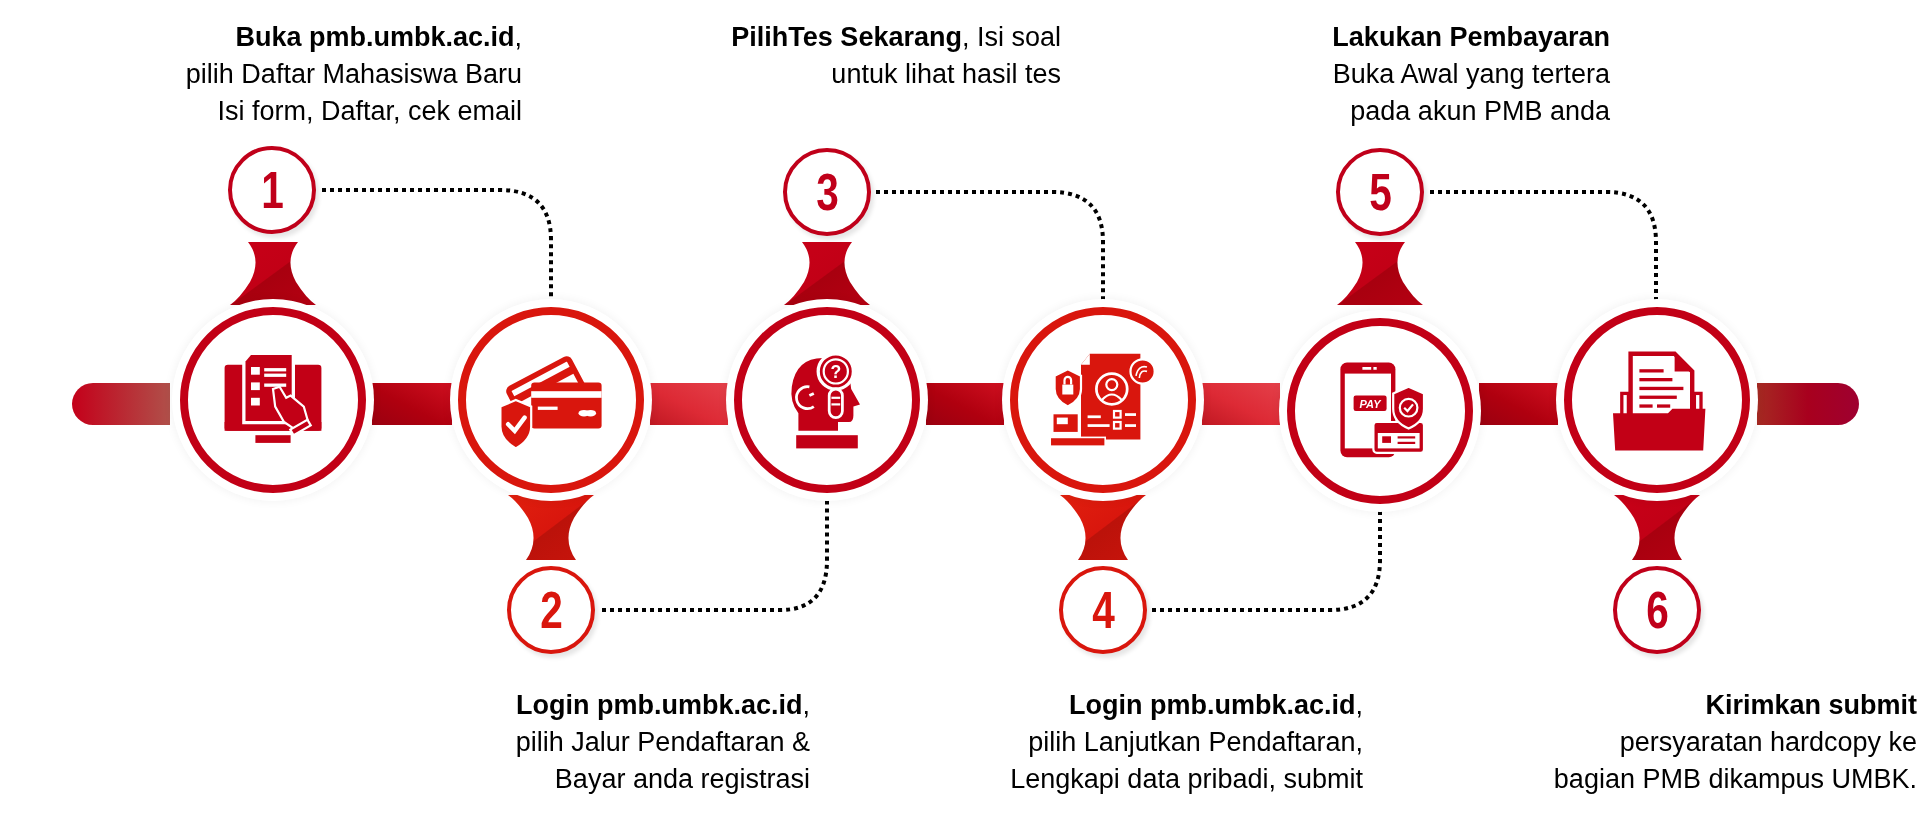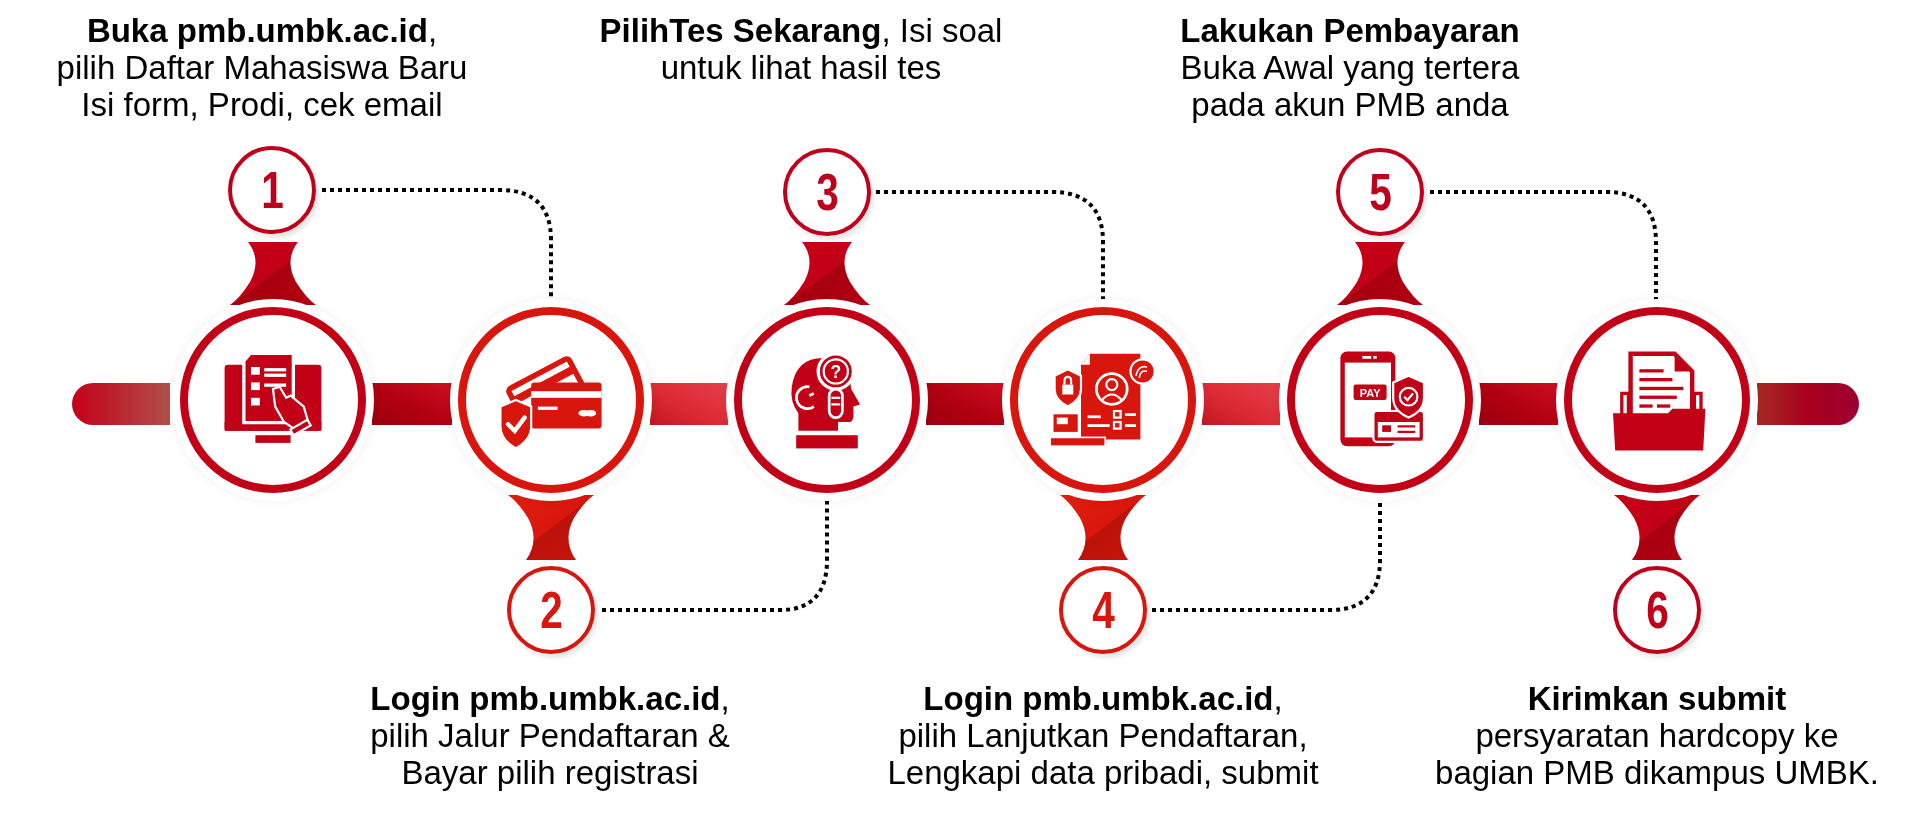--- a/index.html
+++ b/index.html
@@ -1,21 +1,21 @@
 <!DOCTYPE html>
 <html><head>
 <meta charset="utf-8">
 <style>
   html, body { margin:0; padding:0; background:#ffffff; }
   body { width:1930px; height:840px; position:relative; overflow:hidden;
          font-family:"Liberation Sans", "DejaVu Sans", sans-serif; color:#000; }
   #stage { position:absolute; left:0; top:0; width:1930px; height:840px; }
   svg.layer { position:absolute; left:0; top:0; }
 
-  .caption { position:absolute; width:520px; text-align:center; font-size:33px; line-height:37px; }
+  .caption { position:absolute; width:520px; text-align:right; font-size:27px; line-height:37px;margin-top:7px; }
   .caption .bold { font-weight:bold; }
   .caption .line { display:block; white-space:nowrap; }
 
   .badge { position:absolute; width:88px; height:88px; border-radius:50%;
            border:4px solid #c0001a; background:#fff; box-sizing:border-box;
            display:flex; align-items:center; justify-content:center;
            box-shadow: 3px 4px 4px rgba(0,0,0,0.10); }
   .badge span { font-family:"Liberation Sans Narrow","Liberation Sans",sans-serif; font-weight:bold;
                 font-size:52px; color:#c0001a; transform:scaleX(0.78); display:inline-block; line-height:1; }
 
@@ -162,21 +162,21 @@
       <rect x="2" y="84" width="50" height="8" fill="#d9160d" stroke="#fff" stroke-width="1.5"></rect>
       <rect x="36" y="64" width="12" height="2.5" fill="#fff"></rect>
         <rect x="36" y="72" width="20" height="2.5" fill="#fff"></rect>
       <rect x="60" y="60" width="6" height="6" fill="none" stroke="#fff" stroke-width="2"></rect>
       <rect x="60" y="70" width="6" height="6" fill="none" stroke="#fff" stroke-width="2"></rect>
       <rect x="70" y="62" width="10" height="2.5" fill="#fff"></rect>
         <rect x="70" y="72" width="10" height="2.5" fill="#fff"></rect>
     </svg>
   </div>
 
-  <div class="main-circle" style="left:1287px; top:307px;">
+  <div class="main-circle" style="left:1287px; top:318px;font-style:italic;">
     <svg viewBox="0 0 100 100">
       <rect x="14" y="6" width="50" height="86" rx="6" fill="#c20016"></rect>
       <rect x="18" y="16" width="42" height="68" fill="#fff"></rect>
       <rect x="34" y="10" width="8" height="2.5" fill="#fff"></rect>
         <rect x="44" y="10" width="3" height="2.5" fill="#fff"></rect>
       <rect x="26" y="36" width="30" height="14" rx="2" fill="#c20016"></rect>
       <text x="41" y="47" text-anchor="middle" font-family="Liberation Sans, sans-serif" font-weight="bold" font-size="10" fill="#fff">PAY</text>
       <rect x="44" y="60" width="46" height="28" rx="3" fill="#c20016" stroke="#fff" stroke-width="2"></rect>
       <rect x="48" y="70" width="38" height="14" fill="#fff"></rect>
       <rect x="52" y="73" width="8" height="6" fill="#c20016"></rect>
@@ -219,38 +219,38 @@
   <div class="badge" style="left:1336px; top:148px;">
       <span>5</span>
     </div>
   <div class="badge" style="left:1613px; top:566px;">
       <span>6</span>
     </div>
 
   <div class="caption" style="left:2px; top:12px;">
     <span class="line"><span class="bold">Buka pmb.umbk.ac.id</span><span>,</span></span>
     <span class="line">pilih Daftar Mahasiswa Baru</span>
-    <span class="line">Isi form, Prodi, cek email</span>
+    <span class="line">Isi form, Daftar, cek email</span>
   </div>
 
   <div class="caption" style="left:541px; top:12px;">
     <span class="line"><span class="bold">PilihTes Sekarang</span><span>, Isi soal</span></span>
     <span class="line">untuk lihat hasil tes</span>
   </div>
 
   <div class="caption" style="left:1090px; top:12px;">
     <span class="line"><span class="bold">Lakukan Pembayaran</span><span></span></span>
     <span class="line">Buka Awal yang tertera</span>
     <span class="line">pada akun PMB anda</span>
   </div>
 
   <div class="caption" style="left:290px; top:680px;">
     <span class="line"><span class="bold">Login pmb.umbk.ac.id</span><span>,</span></span>
     <span class="line">pilih Jalur Pendaftaran &amp;</span>
-    <span class="line">Bayar pilih registrasi</span>
+    <span class="line">Bayar anda registrasi</span>
   </div>
 
   <div class="caption" style="left:843px; top:680px;">
     <span class="line"><span class="bold">Login pmb.umbk.ac.id</span><span>,</span></span>
     <span class="line">pilih Lanjutkan Pendaftaran,</span>
     <span class="line">Lengkapi data pribadi, submit</span>
   </div>
 
   <div class="caption" style="left:1397px; top:680px;">
     <span class="line"><span class="bold">Kirimkan submit</span><span></span></span>

